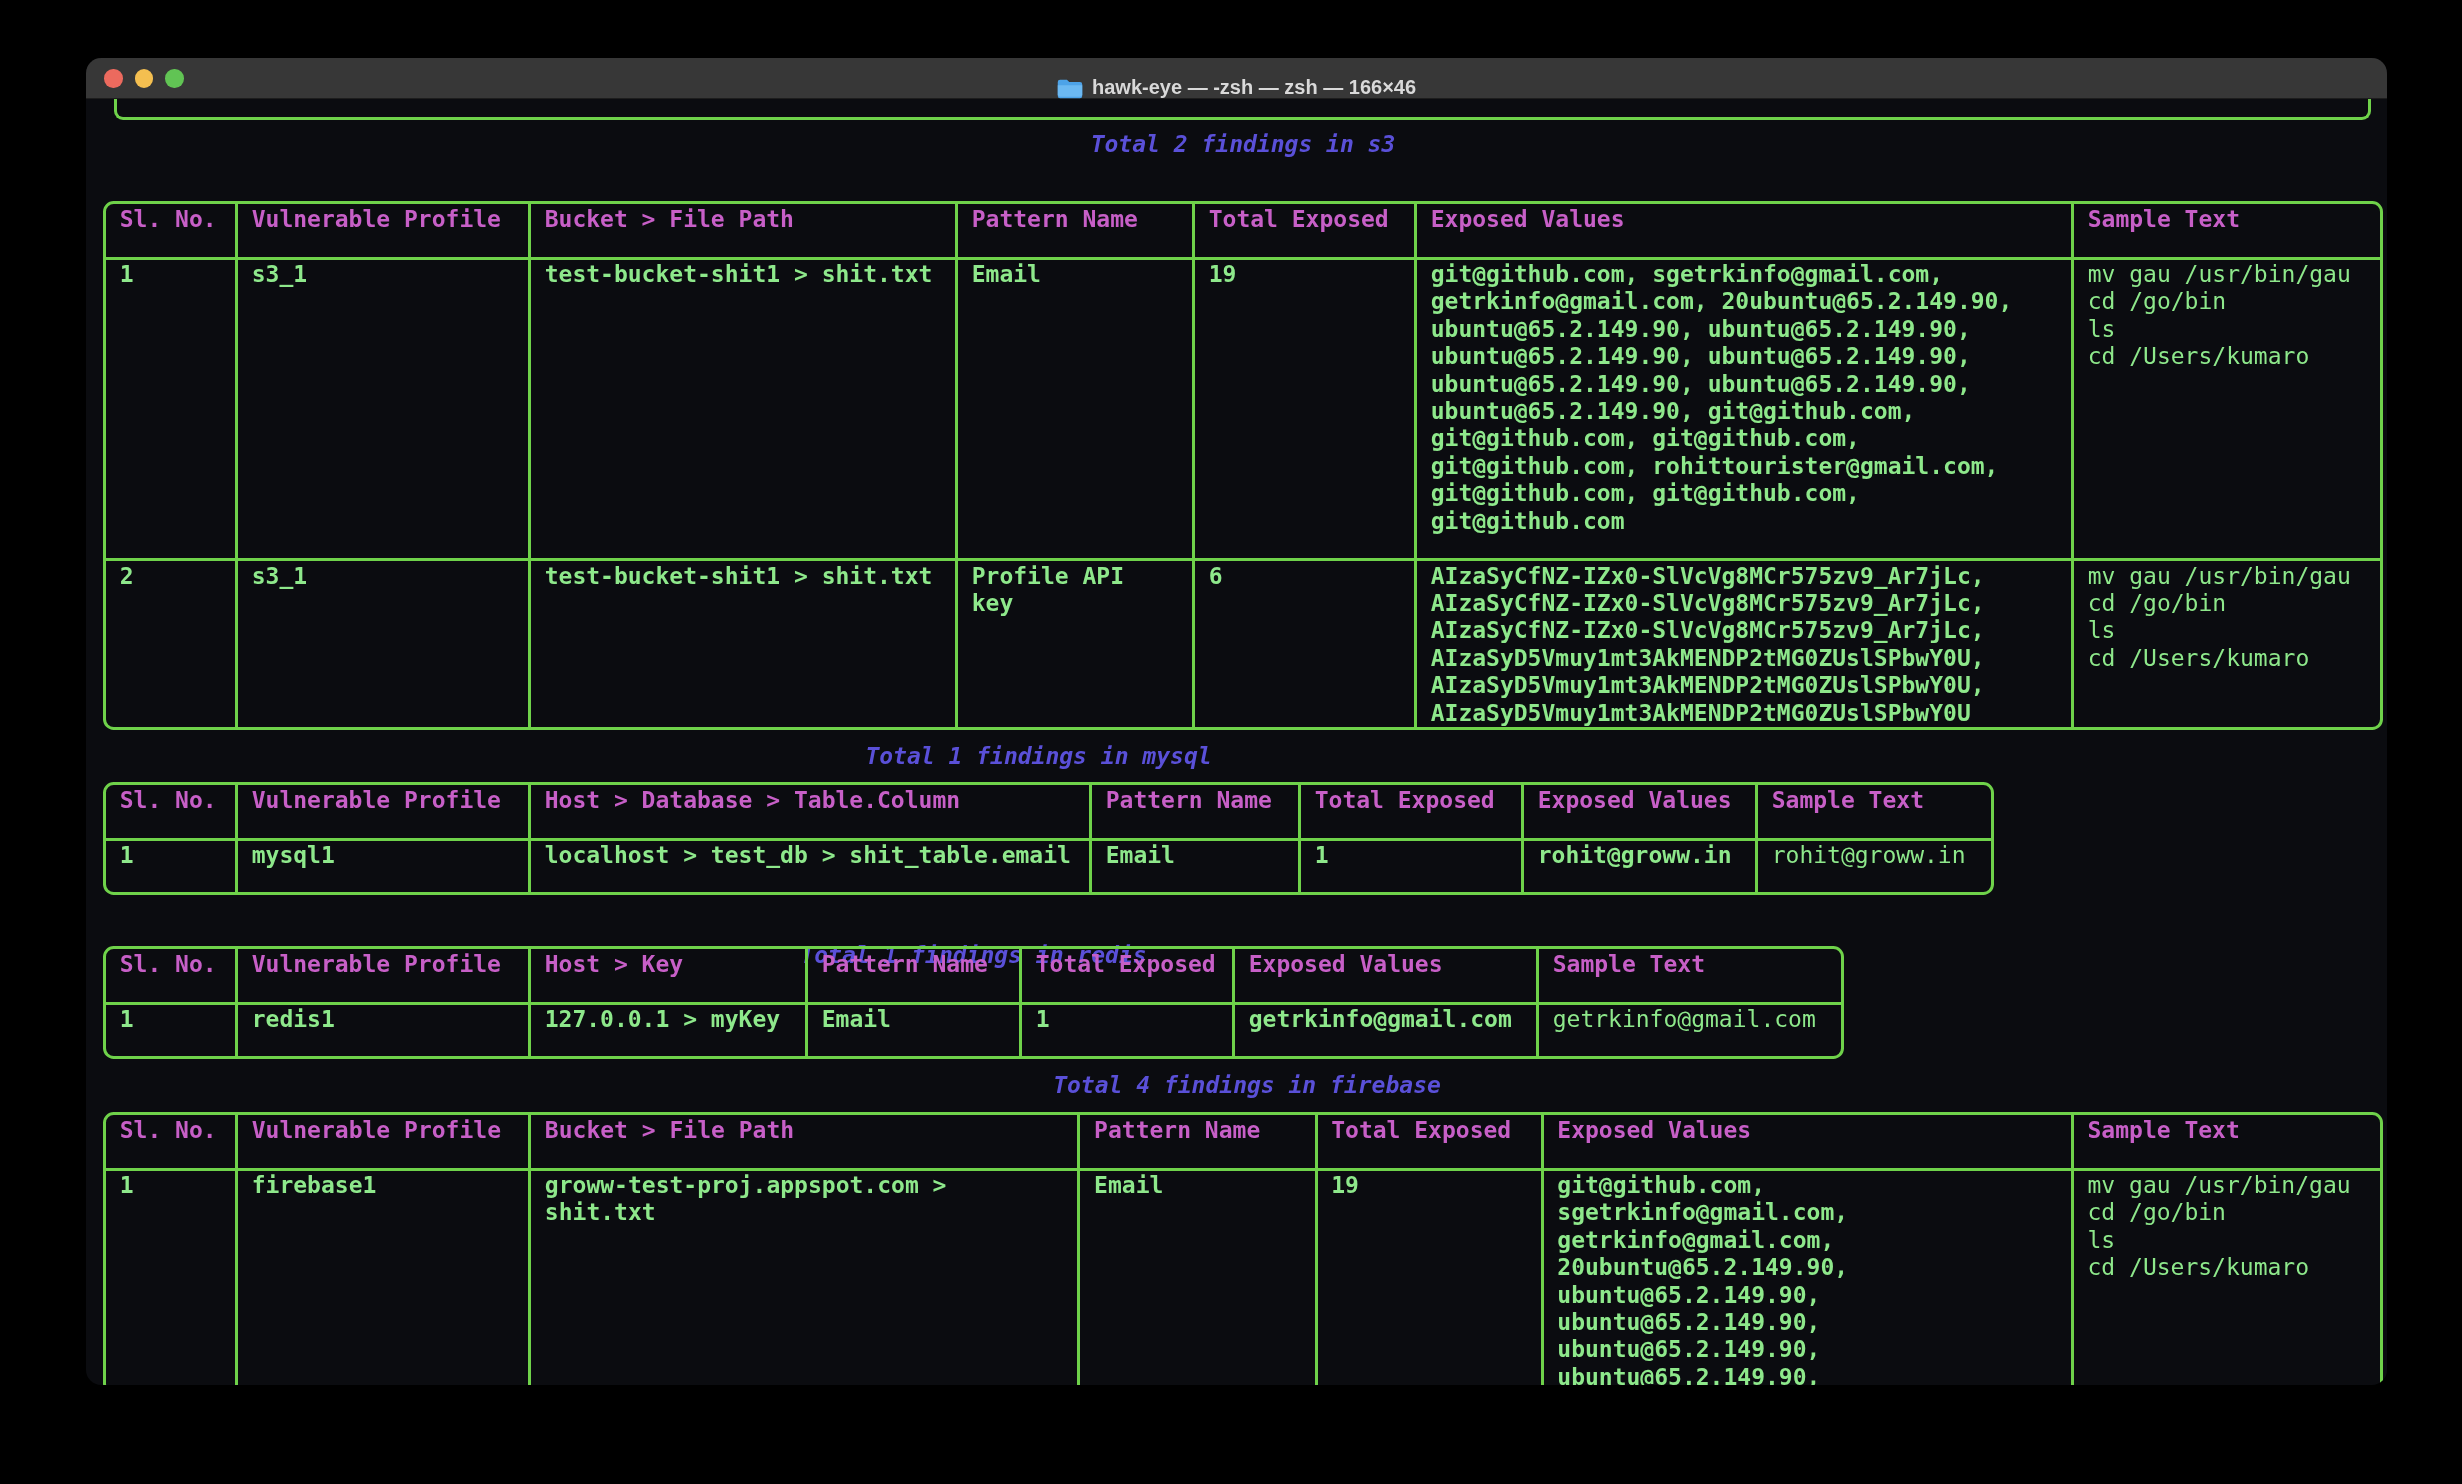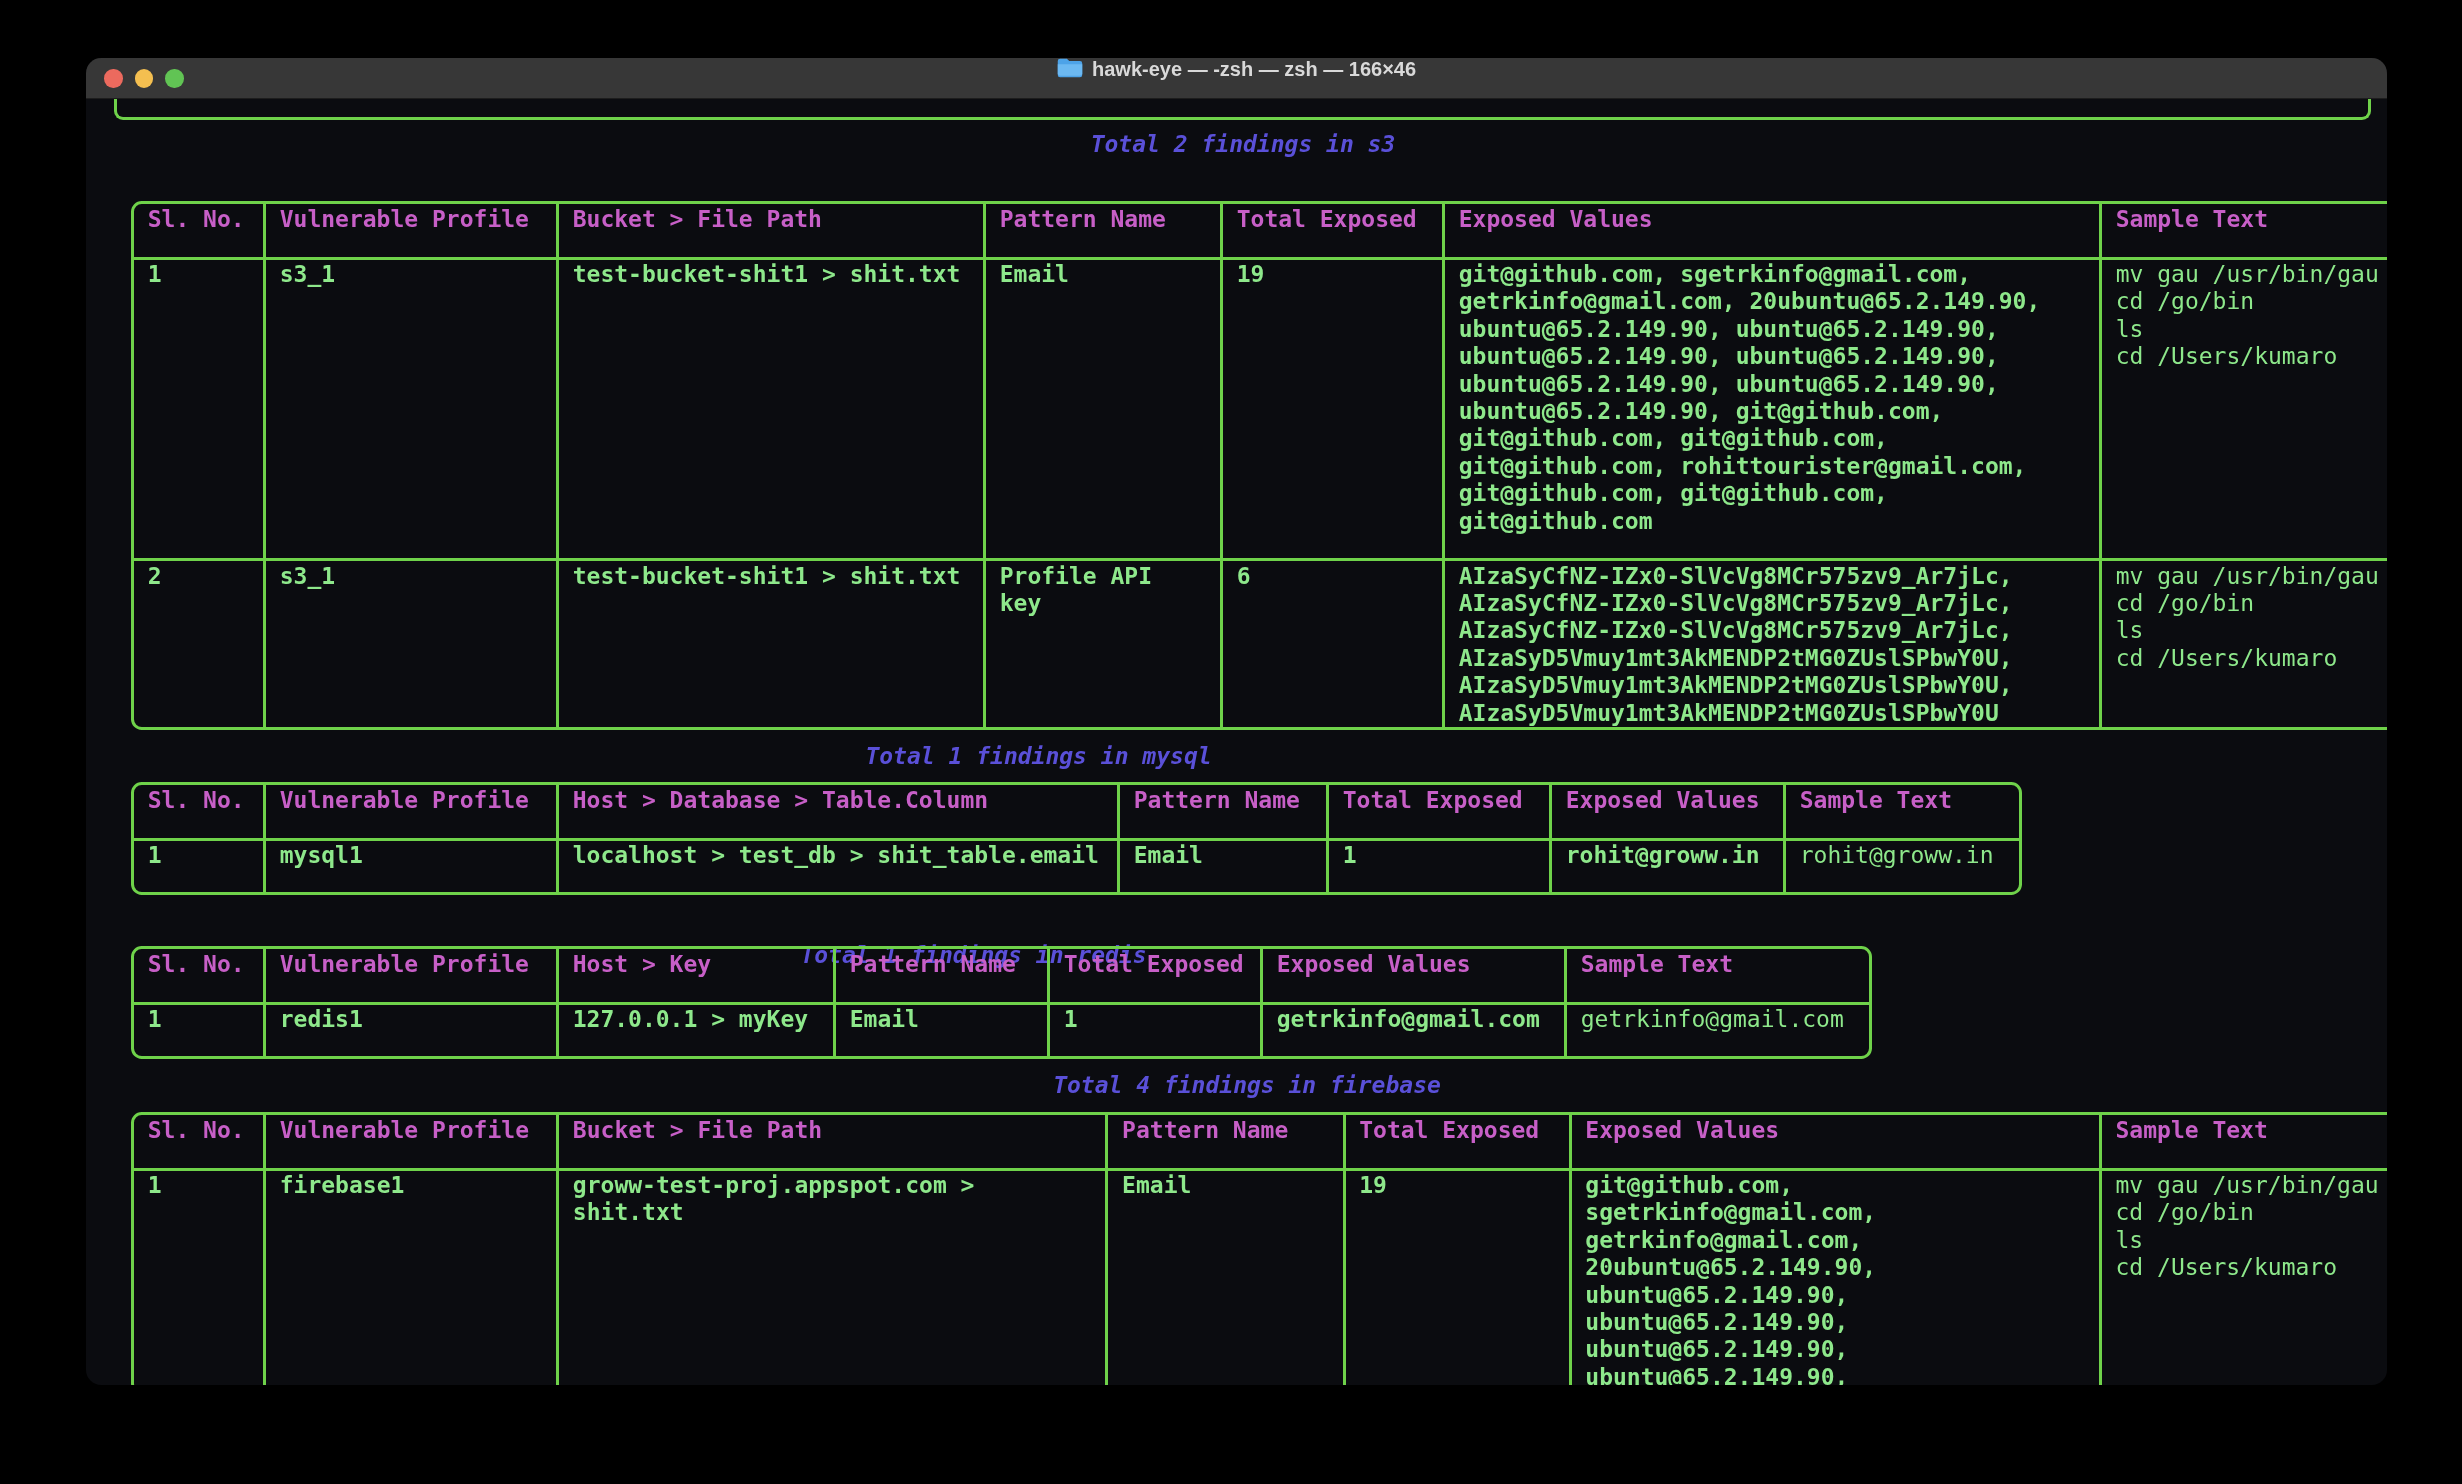--- a/index.html
+++ b/index.html
@@ -15,21 +15,21 @@
     position:relative; height:41px; background:#373737;
     border-bottom:1.5px solid #1d1d1d;
   }
   .lights{ position:absolute; left:18.3px; top:11.4px; display:flex; gap:12.2px; }
   .light{ width:18.3px; height:18.3px; border-radius:50%; }
   .light.red{ background:#ec6a5e; }
   .light.yellow{ background:#f4bf50; }
   .light.green{ background:#61c454; }
   .title{
     position:absolute; left:0; right:0; top:0; height:41px;
-    display:flex; align-items:flex-start; justify-content:center; gap:9.1px;
+    display:flex; align-items:flex-end; justify-content:center; gap:9.1px;
     color:#d9d9d9; font:bold 20px "Liberation Sans", sans-serif;
   }
   .folder{ width:26px; height:20px; display:inline-block; }
 
   .screen{
     position:relative; width:100%; height:1423px; overflow:hidden;
     font-family:"DejaVu Sans Mono", monospace; font-size:23px; line-height:27.4px;
     color:#8ee88b; font-weight:bold;
   }
 
@@ -45,21 +45,21 @@
     height:27.4px;
   }
   #h-s3{ left:17px; top:32px;  width:2280px; }
   #h-mysql{ left:7px; top:644px; width:1891px; }
   #h-redis{ left:17px; top:807px; width:1741px;margin-top:36px; }
   #h-firebase{ left:21px; top:973px; width:2280px; }
 
   table{
     position:absolute; border-collapse:separate; border-spacing:0;
     table-layout:fixed; box-sizing:border-box;
-    border:3px solid #6fd24a; border-radius:10.7px;margin-left:28px;
+    border:3px solid #6fd24a; border-radius:10.7px;
   }
   #t-s3{ left:17px; top:102px;  width:2280px; }
   #t-mysql{ left:17px; top:683px; width:1891px; }
   #t-redis{ left:17px; top:847px; width:1741px; }
   #t-firebase{ left:17px; top:1013px; width:2280px; }
 
   th,td{
     vertical-align:top; text-align:left; white-space:pre-wrap;
     padding:1.5px 13.7px 23px 13.7px; overflow:hidden;
     border-right:3px solid #6fd24a;

